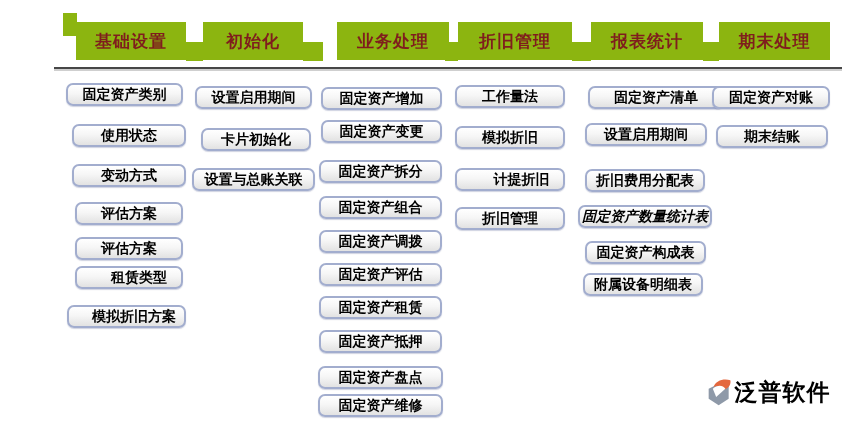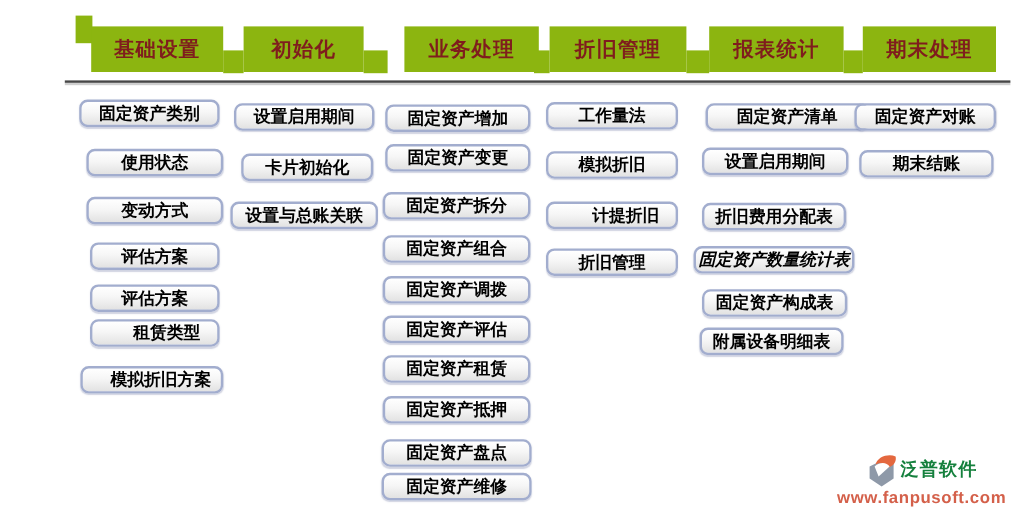--- a/index.html
+++ b/index.html
@@ -22,21 +22,21 @@
     position:absolute;height:23px;box-sizing:border-box;
     border:2px solid #A2ADCE;border-radius:7px;
     background:linear-gradient(180deg,#ffffff 0%,#f6f6f6 45%,#e2e2e2 100%);
     color:#000000;font-weight:bold;font-size:14px;
     display:flex;align-items:center;justify-content:center;white-space:nowrap;
     overflow:visible;
     box-shadow:0 1px 1px rgba(120,130,170,0.35);
   }
   .brand{position:absolute;left:694px;top:377px;width:148px;text-align:center;}
   .brand-row{display:flex;align-items:center;justify-content:center;gap:2px;}
-  .brand-name{color:#15803d;font-size:15px;font-weight:bold;letter-spacing:1px;line-height:30px;}
+  .brand-name{color:#000000;font-size:23px;font-weight:bold;letter-spacing:1px;line-height:30px;}
   .brand-url{color:#D4604A;font-size:14px;font-weight:bold;letter-spacing:0.5px;line-height:15px;cursor:pointer;}
 </style>
 </head>
 <body>
 
 <div class="stage" id="stage">
   <div class="stub" style="left:63px;top:13px;width:14px;height:23px;"></div>
   <div id="tabs-layer">
       <div class="tab" style="left: 76px; width: 110px;">基础设置</div>
       <div class="tab" style="left: 203px; width: 100px;">初始化</div>
@@ -90,15 +90,14 @@
     <div class="brand-row">
       <span style="display:inline-flex;">
         <svg width="27" height="30" viewBox="0 0 32 36" aria-hidden="true">
           <path d="M15 8 L27 8 L27 26 L15 34 L3 26 L3 14 Z" fill="#8E99A8"></path>
           <path d="M9 12 C11 4, 22 1, 29 4 C30 8, 28 13, 22 15 C18 10, 13 10, 9 12 Z" fill="#E4683F"></path>
           <path d="M8 14 C14 9, 20 10, 23 14 L12 24 Z" fill="#ffffff"></path>
         </svg>
       </span>
       <span class="brand-name">泛普软件</span>
     </div>
-    <div class="brand-url">www.fanpusoft.com</div>
   </div>
 </div>
 
 </body></html>

